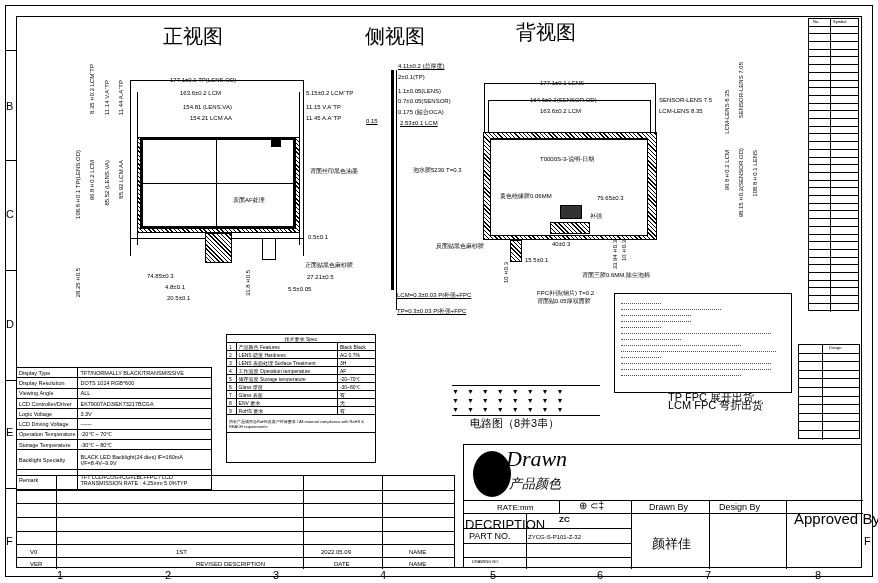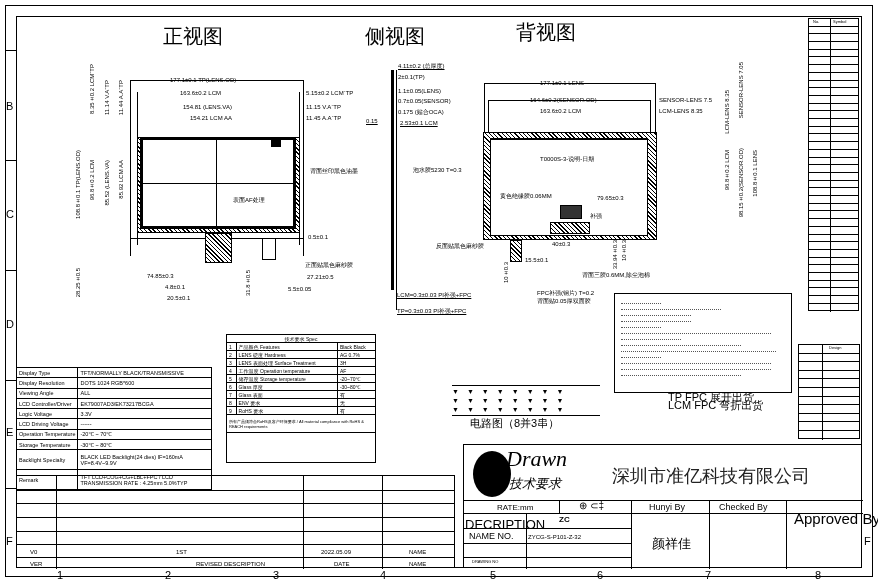--- a/index.html
+++ b/index.html
@@ -280,40 +280,39 @@
   <div class="t" style="left:393px;top:73px">NAME</div>
   <div class="t" style="left:14px;top:85px">VER</div>
   <div class="t" style="left:180px;top:85px">REVISED DESCRIPTION</div>
   <div class="t" style="left:318px;top:85px">DATE</div>
   <div class="t" style="left:393px;top:85px">NAME</div>
 </div>
 
 <div style="position:absolute;left:463px;top:444px;width:399px;height:124px;border:1px solid #000">
   <div style="position:absolute;left:9px;top:6px;width:38px;height:46px;background:#000;border-radius:50%"></div>
   <div class="t" style="left:42px;top:3px;font-size:22px;font-style:italic;font-family:'Liberation Serif',serif">Drawn</div>
-  <div class="t" style="left:45px;top:32px;font-size:13px;font-style:italic">技术要求</div>
-  <div class="t" style="left:148px;top:22px;font-size:18px;font-family:'DejaVu Serif',serif;color:#222">深圳市准亿科技有限公司</div>
+  <div class="t" style="left:45px;top:32px;font-size:13px;font-style:italic">产品颜色</div>
   <div class="line" style="left:0;top:55px;width:399px;height:1px"></div>
   <div class="line" style="left:0;top:68px;width:399px;height:1px"></div>
   <div class="line" style="left:95px;top:55px;width:1px;height:13px"></div>
   <div class="line" style="left:167px;top:55px;width:1px;height:69px"></div>
   <div class="line" style="left:245px;top:55px;width:1px;height:69px"></div>
   <div class="line" style="left:322px;top:55px;width:1px;height:69px"></div>
   <div class="line" style="left:0;top:83px;width:167px;height:1px"></div>
   <div class="line" style="left:0;top:98px;width:167px;height:1px"></div>
   <div class="line" style="left:0;top:112px;width:167px;height:1px"></div>
   <div class="line" style="left:62px;top:68px;width:1px;height:56px"></div>
   <div class="t" style="left:33px;top:59px;font-size:8px">RATE:mm</div>
   <div class="t" style="left:115px;top:56px;font-size:10px">⊕ ⊂‡</div>
-  <div class="t" style="left:185px;top:58px;font-size:9px">Hunyi By</div>
-  <div class="t" style="left:255px;top:58px;font-size:9px">Checked By</div>
+  <div class="t" style="left:185px;top:58px;font-size:9px">Drawn By</div>
+  <div class="t" style="left:255px;top:58px;font-size:9px">Design By</div>
   <div class="t" style="left:330px;top:66px;font-size:15px">Approved By</div>
   <div class="t" style="left:1px;top:73px;font-size:13px">DECRIPTION</div>
   <div class="t" style="left:95px;top:71px;font-size:8px;font-weight:bold">ZC</div>
-  <div class="t" style="left:5px;top:87px;font-size:9px">NAME NO.</div>
+  <div class="t" style="left:5px;top:87px;font-size:9px">PART NO.</div>
   <div class="t" style="left:64px;top:89px;font-size:6px">ZYCG-S-P101-Z-32</div>
   <div class="t" style="left:8px;top:115px;font-size:4px">DRAWING NO</div>
   <div class="t" style="left:188px;top:92px;font-size:13px;font-family:'DejaVu Serif',serif">颜祥佳</div>
 </div>
 
 <div style="position:absolute;left:808px;top:18px;width:51px;height:293px;border:1px solid #000;background:repeating-linear-gradient(to bottom,#fff 0 6.7px,#000 6.7px 7.7px)">
   <div class="line" style="left:21px;top:0;width:1px;height:293px"></div>
   <div class="t" style="left:4px;top:1px;font-size:4px">No.</div>
   <div class="t" style="left:24px;top:1px;font-size:4px">Symbol</div>
 </div>

